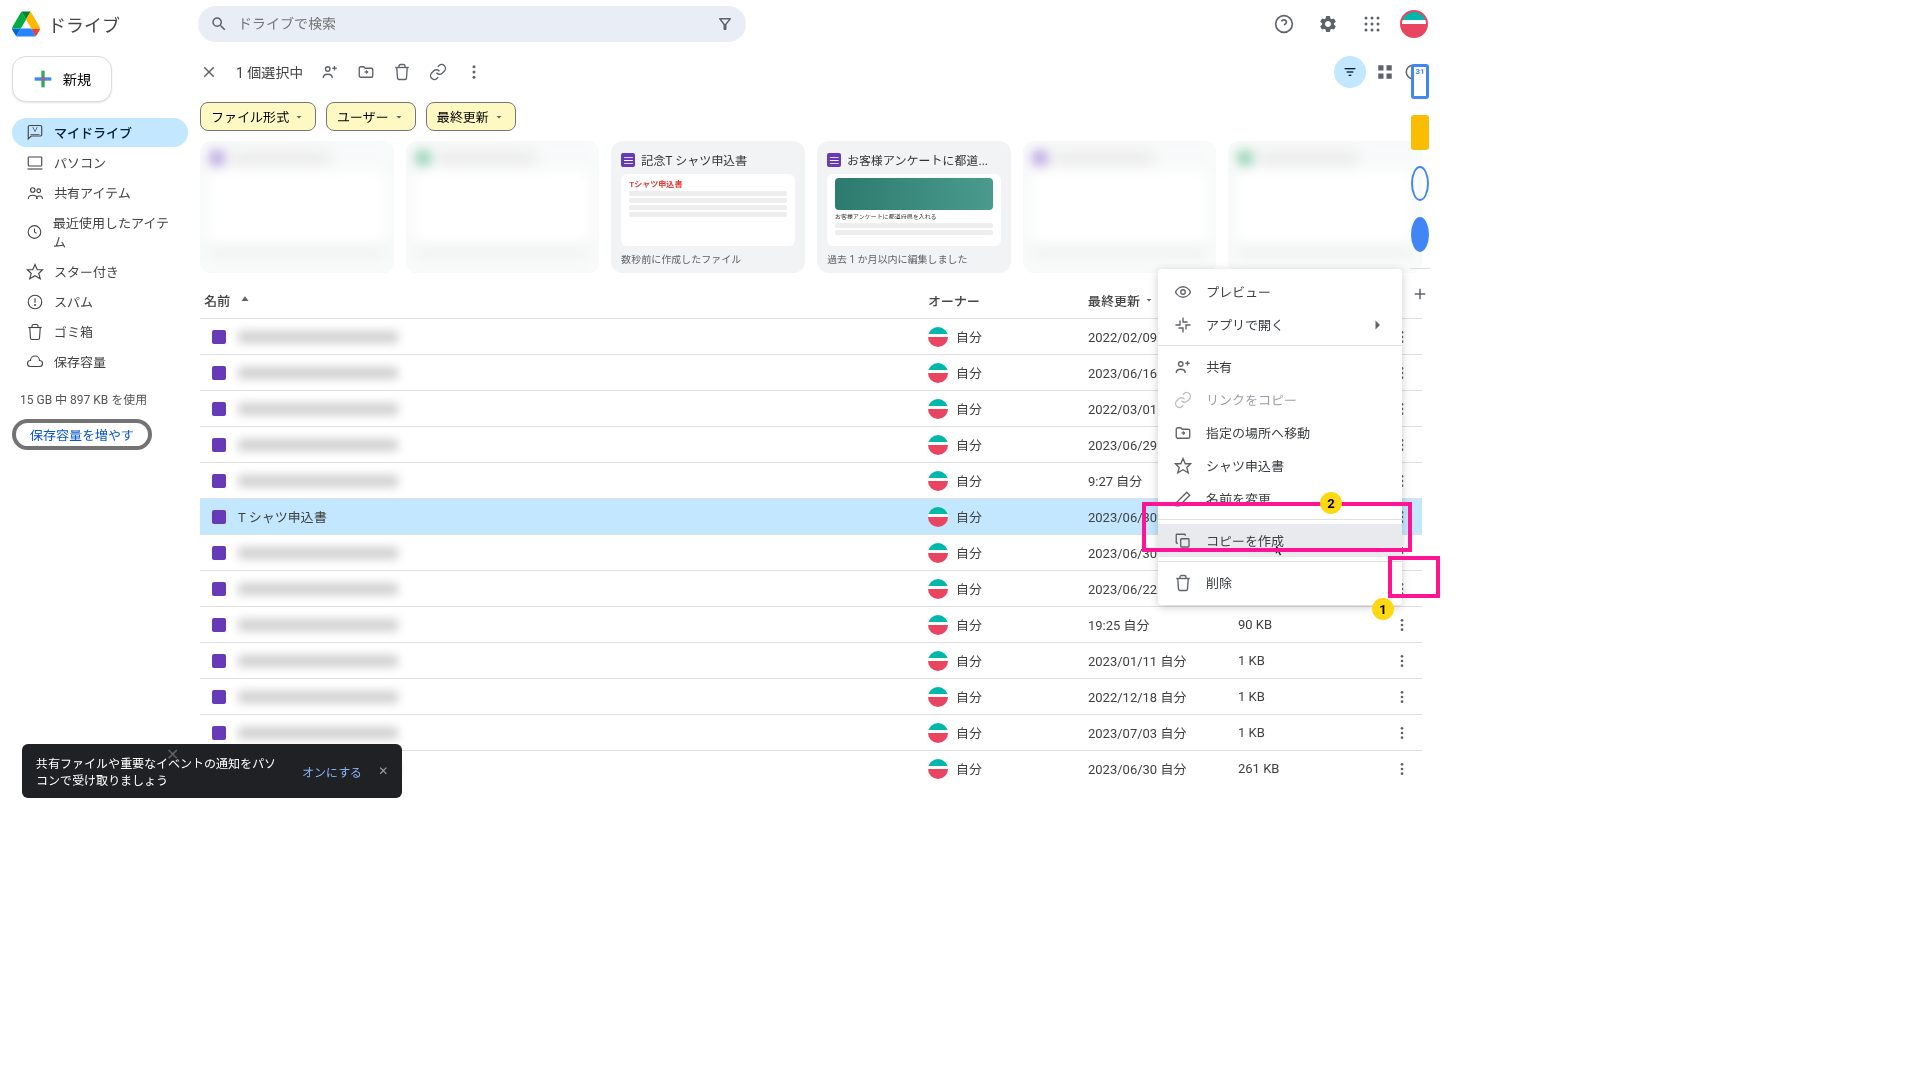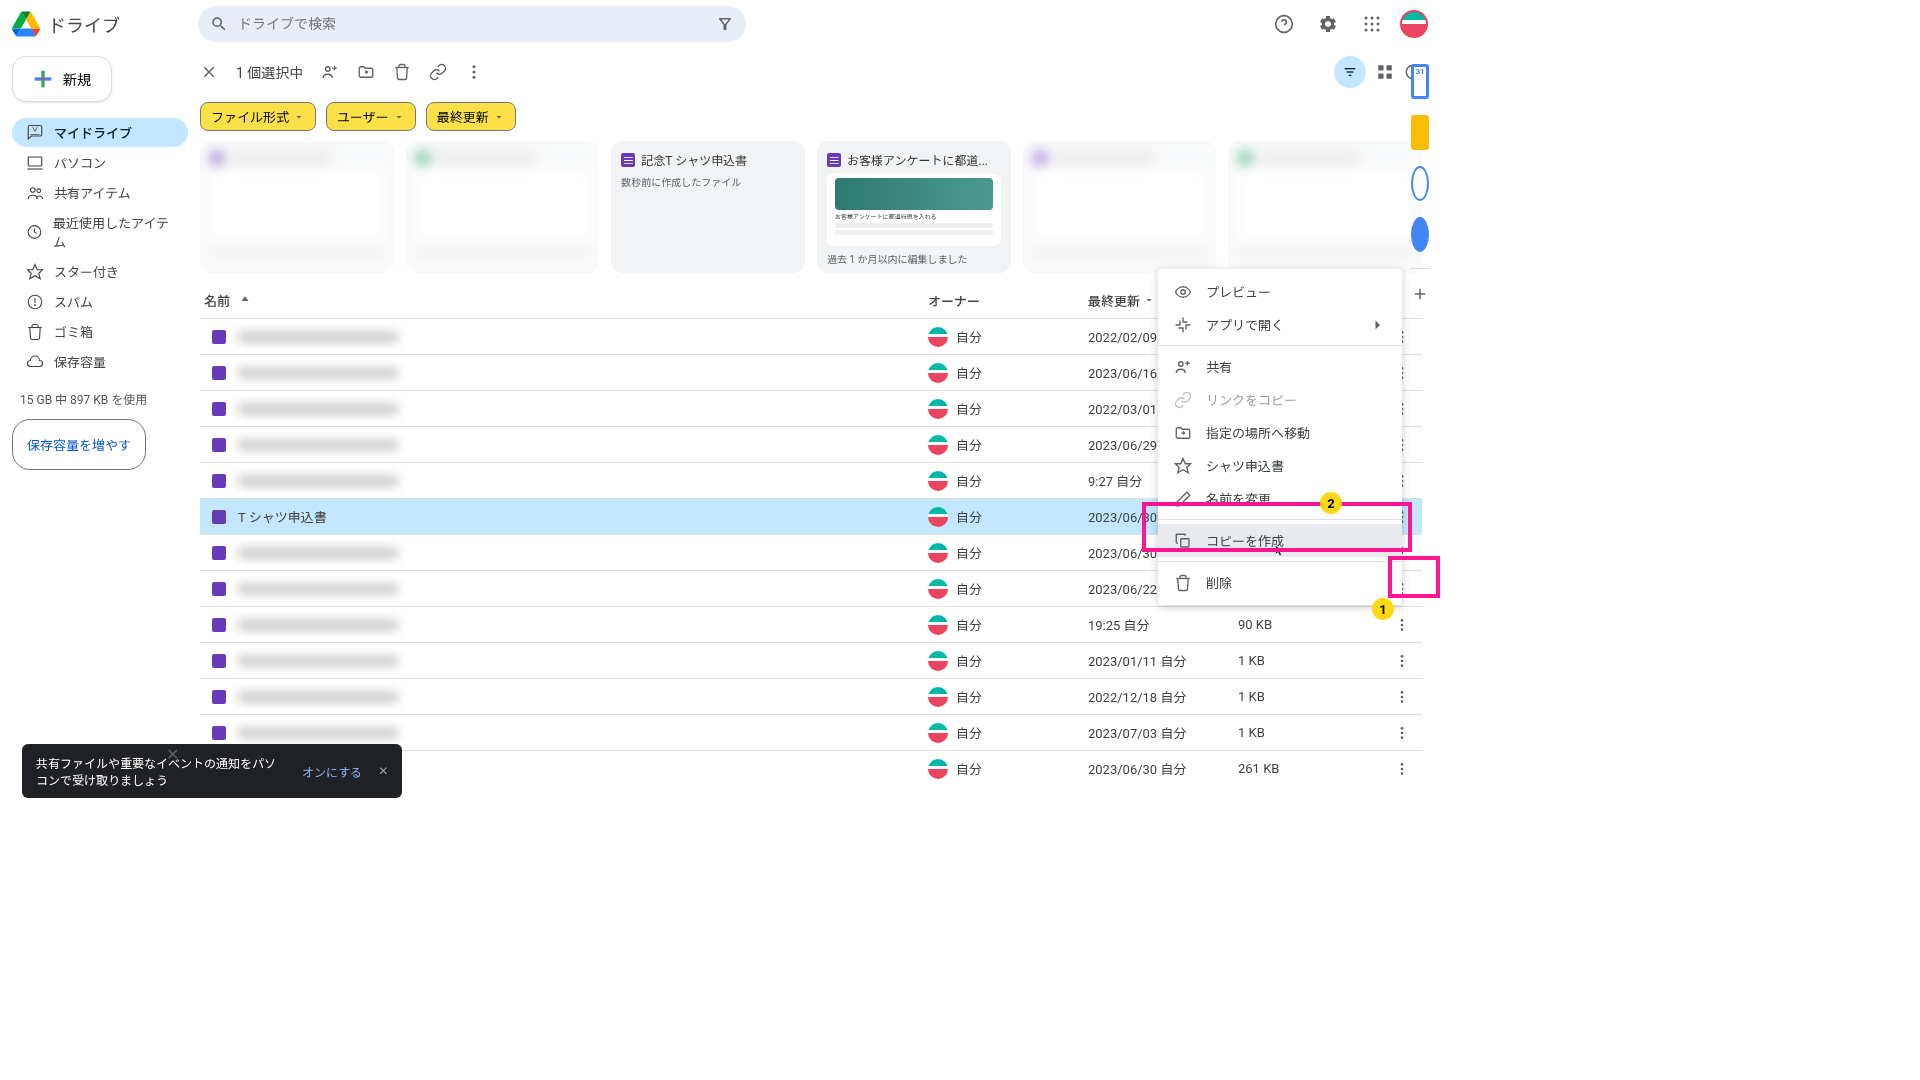--- a/index.html
+++ b/index.html
@@ -14,29 +14,29 @@
 .icon-btn { width: 32px; height: 32px; border-radius: 50%; display: flex; align-items: center; justify-content: center; color: #5f6368; cursor: pointer; }
 .avatar { width: 28px; height: 28px; border-radius: 50%; background: linear-gradient(180deg, #00b8a9 33%, #00b8a9 33%, #fff 33%, #fff 50%, #e94560 50%); border: 2px solid #e94560; }
 .avatar-sm { width: 20px; height: 20px; border-radius: 50%; background: linear-gradient(180deg,#00b8a9 33%, #00b8a9 33%, #fff 33%, #fff 50%, #e94560 50%); }
 .main { display: flex; height: calc(100% - 48px); }
 .sidebar { width: 200px; padding: 8px 12px; flex-shrink: 0; }
 .new-btn { display: flex; align-items: center; gap: 10px; padding: 12px 20px; border: 1px solid #dadce0; border-radius: 14px; font-size: 14px; box-shadow: 0 1px 2px rgba(0,0,0,0.1); margin-bottom: 16px; background: #fff; cursor: pointer; }
 .nav-item { display: flex; align-items: center; gap: 10px; padding: 5px 14px; border-radius: 18px; font-size: 13px; color: #444; cursor: pointer; margin: 1px 0; }
 .nav-item.active { background: #c2e7ff; color: #001d35; font-weight: 500; }
 .nav-item svg { width: 18px; height: 18px; color: #444; }
 .storage { font-size: 12px; color: #555; margin-top: 14px; padding-left: 8px; }
-.upgrade-btn { border: 1px solid #737373; border-radius: 18px; padding: 15px 14px; font-size: 13px; color: #0b57d0; margin-top: 12px; background: #fff; cursor: pointer; }
+.upgrade-btn { border: 4px solid #737373; border-radius: 18px; padding: 2px 14px; font-size: 13px; color: #0b57d0; margin-top: 12px; background: #fff; cursor: pointer; }
 .content { flex: 1; padding: 0 18px 0 0; position: relative; overflow: hidden; }
 .toolbar { display: flex; align-items: center; height: 48px; gap: 10px; }
 .toolbar-left { display: flex; align-items: center; gap: 18px; }
 .selected-text { font-size: 14px; color: #444; }
 .toolbar-right { margin-left: auto; display: flex; align-items: center; gap: 10px; }
 .filter-on { background: #c2e7ff; border-radius: 50%; width: 32px; height: 32px; display:flex;align-items:center;justify-content:center; }
 .filters { display: flex; gap: 10px; padding: 6px 0 10px 0; }
-.filter-chip { border: 1px solid #747775; border-radius: 8px; padding: 4px 10px; font-size: 13px; display: flex; align-items: center; gap: 4px; background: #fde047; cursor: pointer; }
+.filter-chip { border: 1px solid #747775; border-radius: 8px; padding: 4px 10px; font-size: 13px; display: flex; align-items: center; gap: 4px; background: #fef9c3; cursor: pointer; }
 .suggestions { display: flex; gap: 12px; padding-bottom: 10px; }
 .card { width: 196px; height: 132px; border-radius: 12px; background: #f1f3f4; padding: 10px; position: relative; overflow: hidden; }
 .card.blurred::after { content:''; position:absolute; inset:0; backdrop-filter: blur(6px); background: rgba(255,255,255,0.5); }
 .card-header { display: flex; align-items: center; gap: 6px; font-size: 12px; color: #333; margin-bottom: 6px; }
 .card-icon { width: 14px; height: 14px; background: #673ab7; border-radius: 2px; flex-shrink: 0; display:flex;align-items:center;justify-content:center; color:#fff; }
 .card-thumb { background: #fff; border-radius: 6px; height: 72px; padding: 4px 8px; font-size: 7px; overflow: hidden; }
 .card-caption { font-size: 10px; color: #5f6368; margin-top: 5px; }
 .thumb-green { background: linear-gradient(90deg,#2d7a6e,#4a9b8e); height:32px; border-radius:4px; margin-bottom:2px;}
 .list-header { display: flex; padding: 8px 0; font-size: 13px; color: #444; font-weight: 500; }
 .col-name { flex: 1; display: flex; align-items: center; gap: 8px; padding-left: 4px; }
@@ -290,20 +290,27 @@
             <span style="filter:blur(4px);background:#ccc;width:100px;height:10px;"></span>
           </div>
           <div class="card-thumb"></div>
           <div class="card-caption" style="filter:blur(4px);background:#ddd;height:8px;"></div>
         </div>
         <div class="card">
       <div class="card-header">
             <div class="card-icon">≡</div>
             <span>記念T シャツ申込書</span>
           </div>
+      <div class="card-thumb">
+            <div class="thumb-title">Tシャツ申込書</div>
+            <div class="thumb-line"></div>
+            <div class="thumb-line"></div>
+            <div class="thumb-line"></div>
+            <div class="thumb-line"></div>
+          </div>
       <div class="card-caption">数秒前に作成したファイル</div>
         </div>
         <div class="card">
       <div class="card-header">
             <div class="card-icon">≡</div>
             <span>お客様アンケートに都道...</span>
           </div>
       <div class="card-thumb">
             <div class="thumb-green"></div>
             <div style="font-size:6px;color:#333;">お客様アンケートに都道府県を入れる</div>

